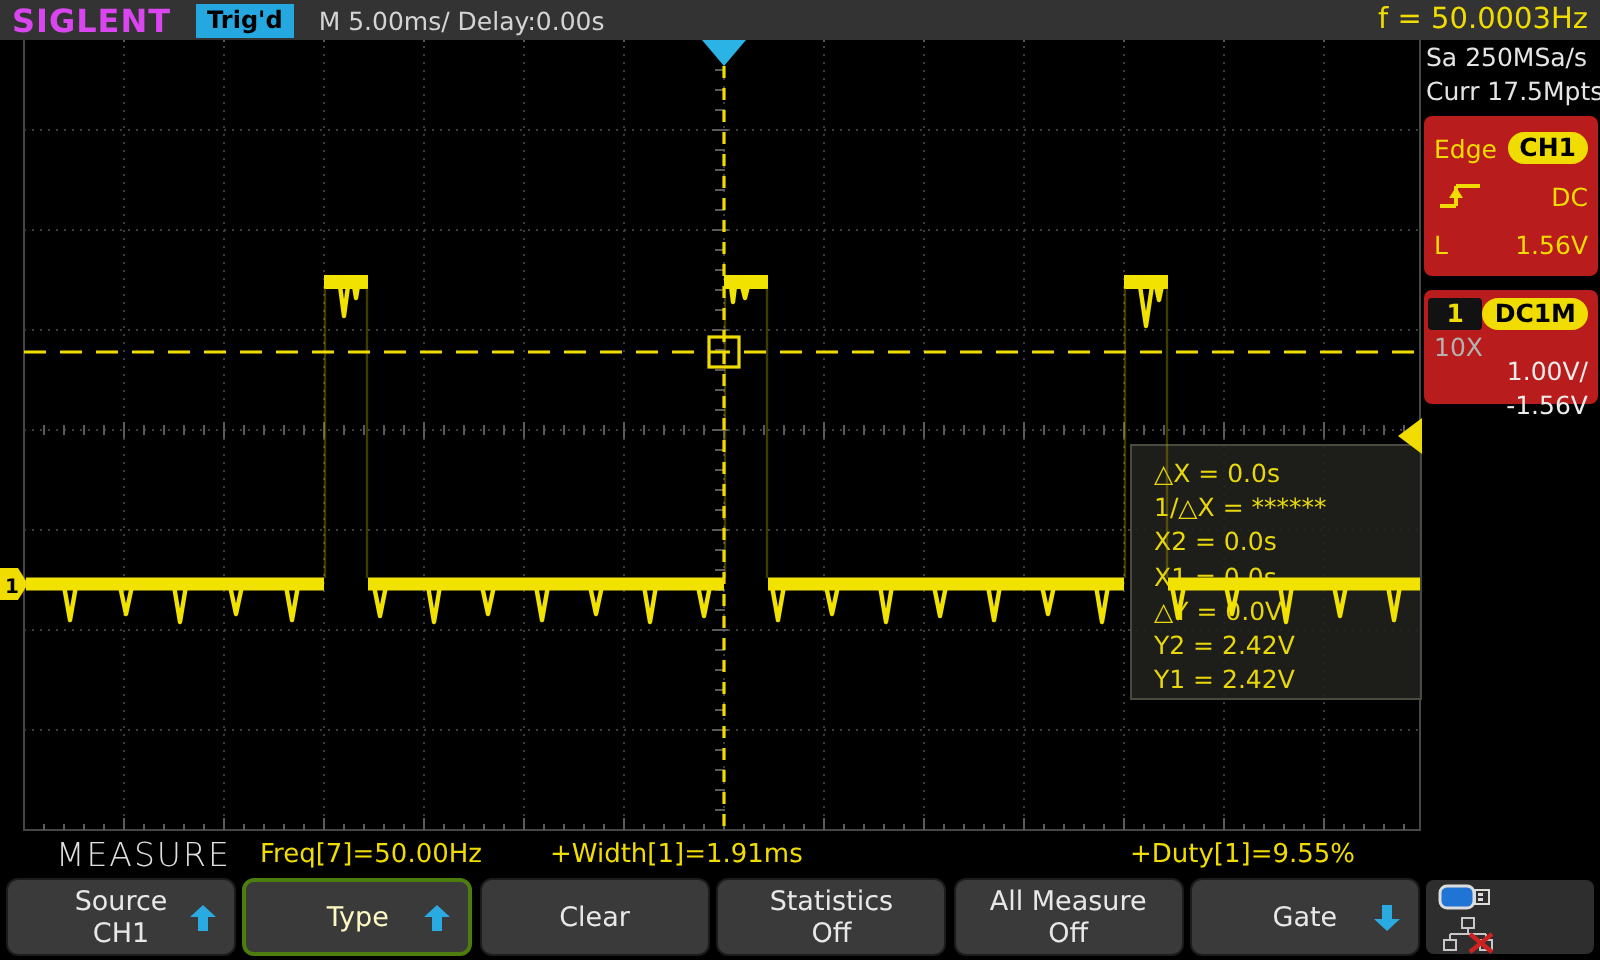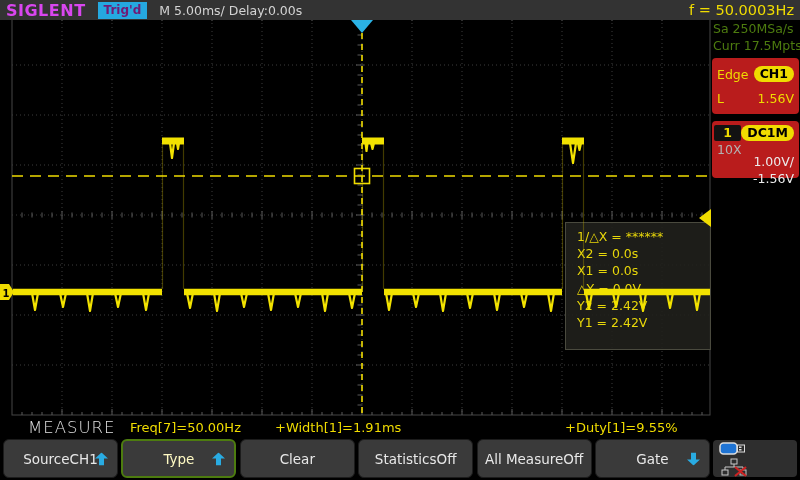--- a/index.html
+++ b/index.html
@@ -2,27 +2,27 @@
 <html><head>
 <meta charset="utf-8">
 <style>
   html,body{margin:0;padding:0;background:#000;}
   body{width:800px;height:480px;position:relative;overflow:hidden;
        font-family:"DejaVu Sans","Liberation Sans",sans-serif;}
   .abs{position:absolute;}
   
   #header{left:0;top:0;width:800px;height:20px;background:#333333;display:flex;align-items:center;z-index:5;}
   #logo{color:#d946ef;font-weight:bold;font-size:16px;letter-spacing:.5px;margin-left:6px;}
-  #trig-badge{margin-left:12px;background:#25a8e0;color:#701a75;font-size:12px;font-weight:bold;
+  #trig-badge{margin-left:12px;background:#25a8e0;color:#000000;font-size:12px;font-weight:bold;
               padding:1px 6px 2px 6px;line-height:14px;}
   #timebase{margin-left:12px;color:#d4d4d4;font-size:12.5px;}
   #freq-readout{margin-left:auto;margin-right:6px;color:#f0dc00;font-size:14.5px;}
   
   #sidebar{left:711px;top:20px;width:89px;height:396px;background:#000;z-index:5;font-size:12.5px;}
-  .side-line{color:#4d7c0f;padding-left:2px;line-height:17px;white-space:nowrap;}
+  .side-line{color:#e5e5e5;padding-left:2px;line-height:17px;white-space:nowrap;}
   .panel{background:#b91c1c;border-radius:4px;margin:4px 1px 0 1px;padding:4px 5px;}
   .prow{display:flex;justify-content:space-between;align-items:center;height:24px;}
   .yel{color:#f0dc00;}
   .badge-yel{background:#f0dc00;color:#000;font-weight:bold;font-size:12.5px;border-radius:8px;padding:0 6px;line-height:16px;}
   .crow{display:flex;justify-content:space-between;align-items:center;height:17px;}
   #ch-chip{background:#121212;color:#f0dc00;font-weight:bold;width:34px;text-align:center;
            border-radius:2px;line-height:16px;margin-left:-3px;}
   .gray{color:#b2b2b2;} .white{color:#ececec;margin-top:24px;}
   
   #cursor-box{left:565px;top:222px;width:146px;height:128px;background:rgba(33,33,28,.88);
@@ -31,21 +31,21 @@
   
   #grid-svg{left:0;top:0;z-index:0;} #wave-svg{left:0;top:0;z-index:2;pointer-events:none;}
   
   #measure-bar{left:0;top:416px;width:800px;height:21px;background:#000;z-index:5;}
   #measure-title{position:absolute;left:28px;top:2px;color:#e0e0e0;font-size:16.5px;font-weight:300;letter-spacing:1px;}
   .meas{position:absolute;top:4px;color:#f0dc00;font-size:13px;}
   
   #menu-bar{left:0;top:437px;width:800px;height:43px;background:#000;z-index:5;}
   #menu-row{position:absolute;left:3px;top:2px;width:707px;display:flex;justify-content:space-between;}
   .mbtn{position:relative;width:113px;height:37px;background:#3a3a3a;border:1px solid #1c1c1c;
-        border-radius:6px;display:flex;flex-direction:row;justify-content:center;align-items:center;
+        border-radius:6px;display:flex;flex-direction:column;justify-content:center;align-items:center;
         color:#e8e8e8;font-size:13.5px;line-height:16px;cursor:pointer;}
   .mbtn.active{border:2px solid #4d7c0f;color:#fef9c3;width:111px;height:35px;align-items:center;}
   .mbtn .arr{position:absolute;right:9px;top:50%;transform:translateY(-50%);}
   #io-panel{position:absolute;left:713px;top:3px;width:84px;height:37px;background:#2e2e2e;border-radius:4px;
             display:flex;flex-direction:column;justify-content:center;gap:1px;padding-left:6px;box-sizing:border-box;}
 </style>
 </head>
 <body>
 
 <svg id="grid-svg" class="abs" width="800" height="480">
@@ -312,20 +312,21 @@
     <line x1="357.5" y1="345" x2="362.5" y2="345" stroke="#5a5a5a" stroke-width="1"></line>
     <line x1="357.5" y1="355" x2="362.5" y2="355" stroke="#5a5a5a" stroke-width="1"></line>
     <line x1="356" y1="365" x2="364" y2="365" stroke="#5a5a5a" stroke-width="1"></line>
     <line x1="357.5" y1="375" x2="362.5" y2="375" stroke="#5a5a5a" stroke-width="1"></line>
     <line x1="357.5" y1="385" x2="362.5" y2="385" stroke="#5a5a5a" stroke-width="1"></line>
     <line x1="357.5" y1="395" x2="362.5" y2="395" stroke="#5a5a5a" stroke-width="1"></line>
     <line x1="357.5" y1="405" x2="362.5" y2="405" stroke="#5a5a5a" stroke-width="1"></line>
   </svg>
 
 <div id="cursor-box" class="abs">
+  <div>△X = 0.0s</div>
   <div>1/△X = ******</div>
   <div>X2 = 0.0s</div>
   <div>X1 = 0.0s</div>
   <div>△Y = 0.0V</div>
   <div>Y2 = 2.42V</div>
   <div>Y1 = 2.42V</div>
 </div>
 
 <svg id="wave-svg" class="abs" width="800" height="480">
     <line x1="13" y1="292" x2="162" y2="292" stroke="#f2e200" stroke-width="6.5"></line>
@@ -362,20 +363,27 @@
 <div id="sidebar" class="abs">
   <div class="side-line">Sa 250MSa/s</div>
   <div class="side-line">Curr 17.5Mpts</div>
 
   <div class="panel">
     <div class="prow">
       <span class="yel">Edge</span>
       <span class="badge-yel">CH1</span>
     </div>
     <div class="prow">
+      <svg width="26" height="18">
+        <path d="M3,14 H11 M11,14 V4 M11,4 H23" stroke="#f0dc00" stroke-width="2" fill="none"></path>
+        <polygon points="7.5,10 14.5,10 11,4.5" fill="#f0dc00"></polygon>
+      </svg>
+      <span class="yel">DC</span>
+    </div>
+    <div class="prow">
       <span class="yel">L</span>
       <span class="yel">1.56V</span>
     </div>
   </div>
 
   <div class="panel" style="margin-top:7px;padding:3px 5px;">
     <div class="crow">
       <span id="ch-chip">1</span>
       <span class="badge-yel">DC1M</span>
     </div>

